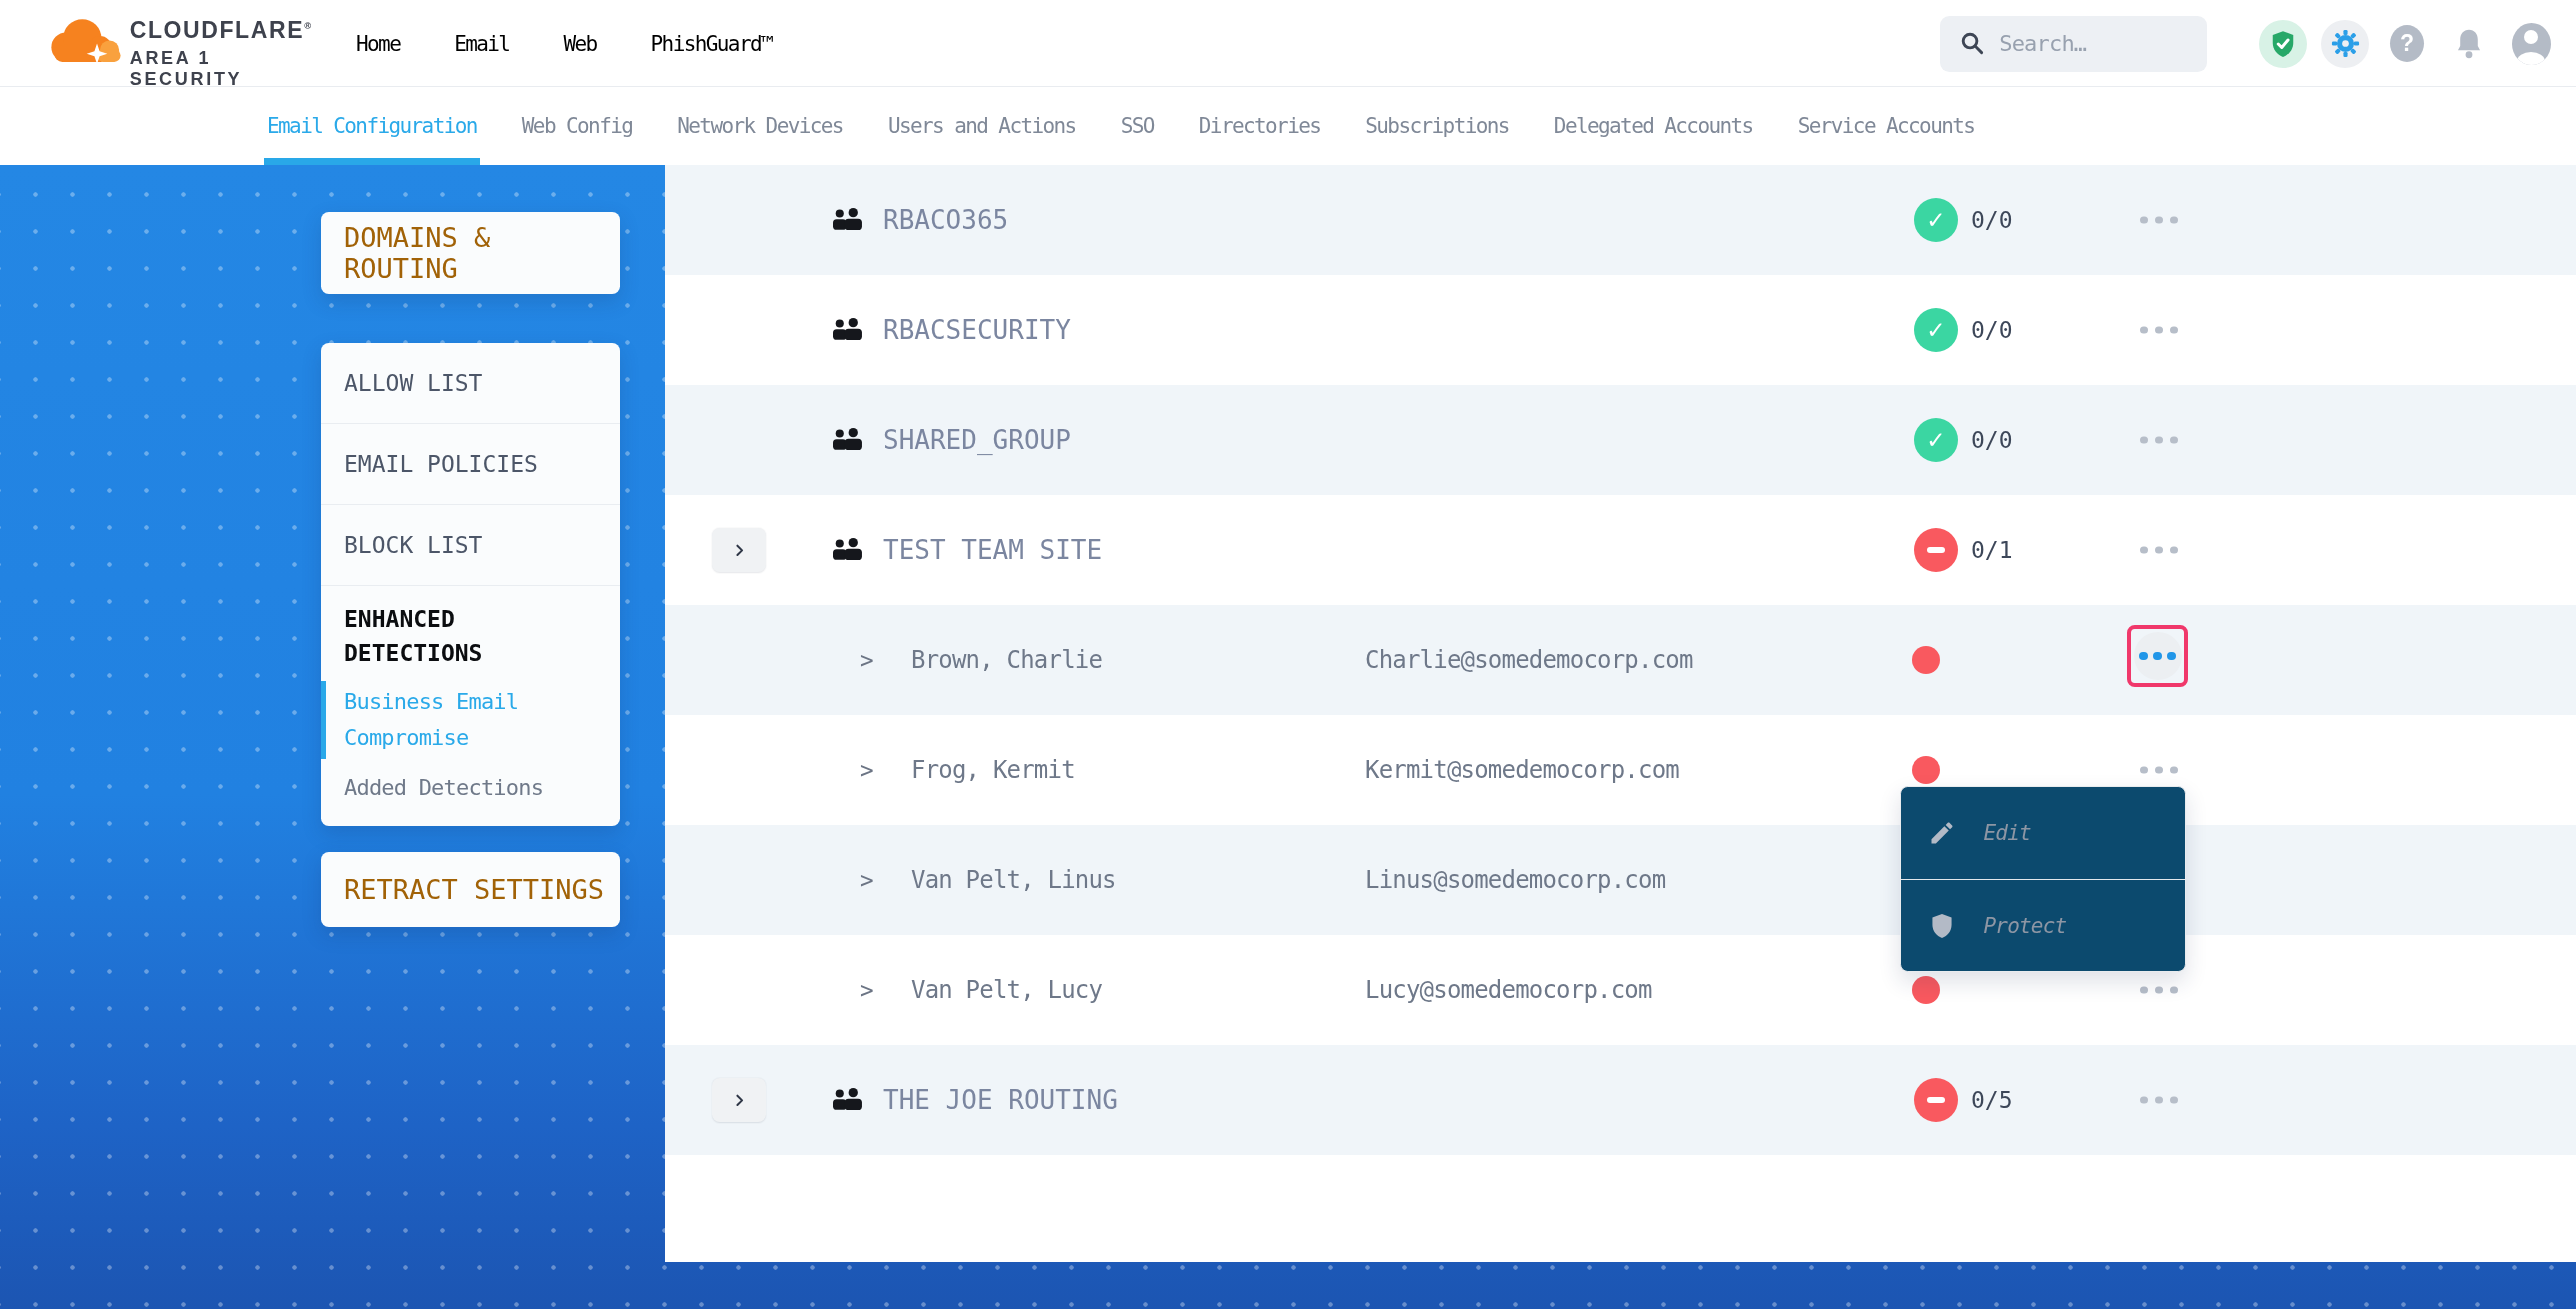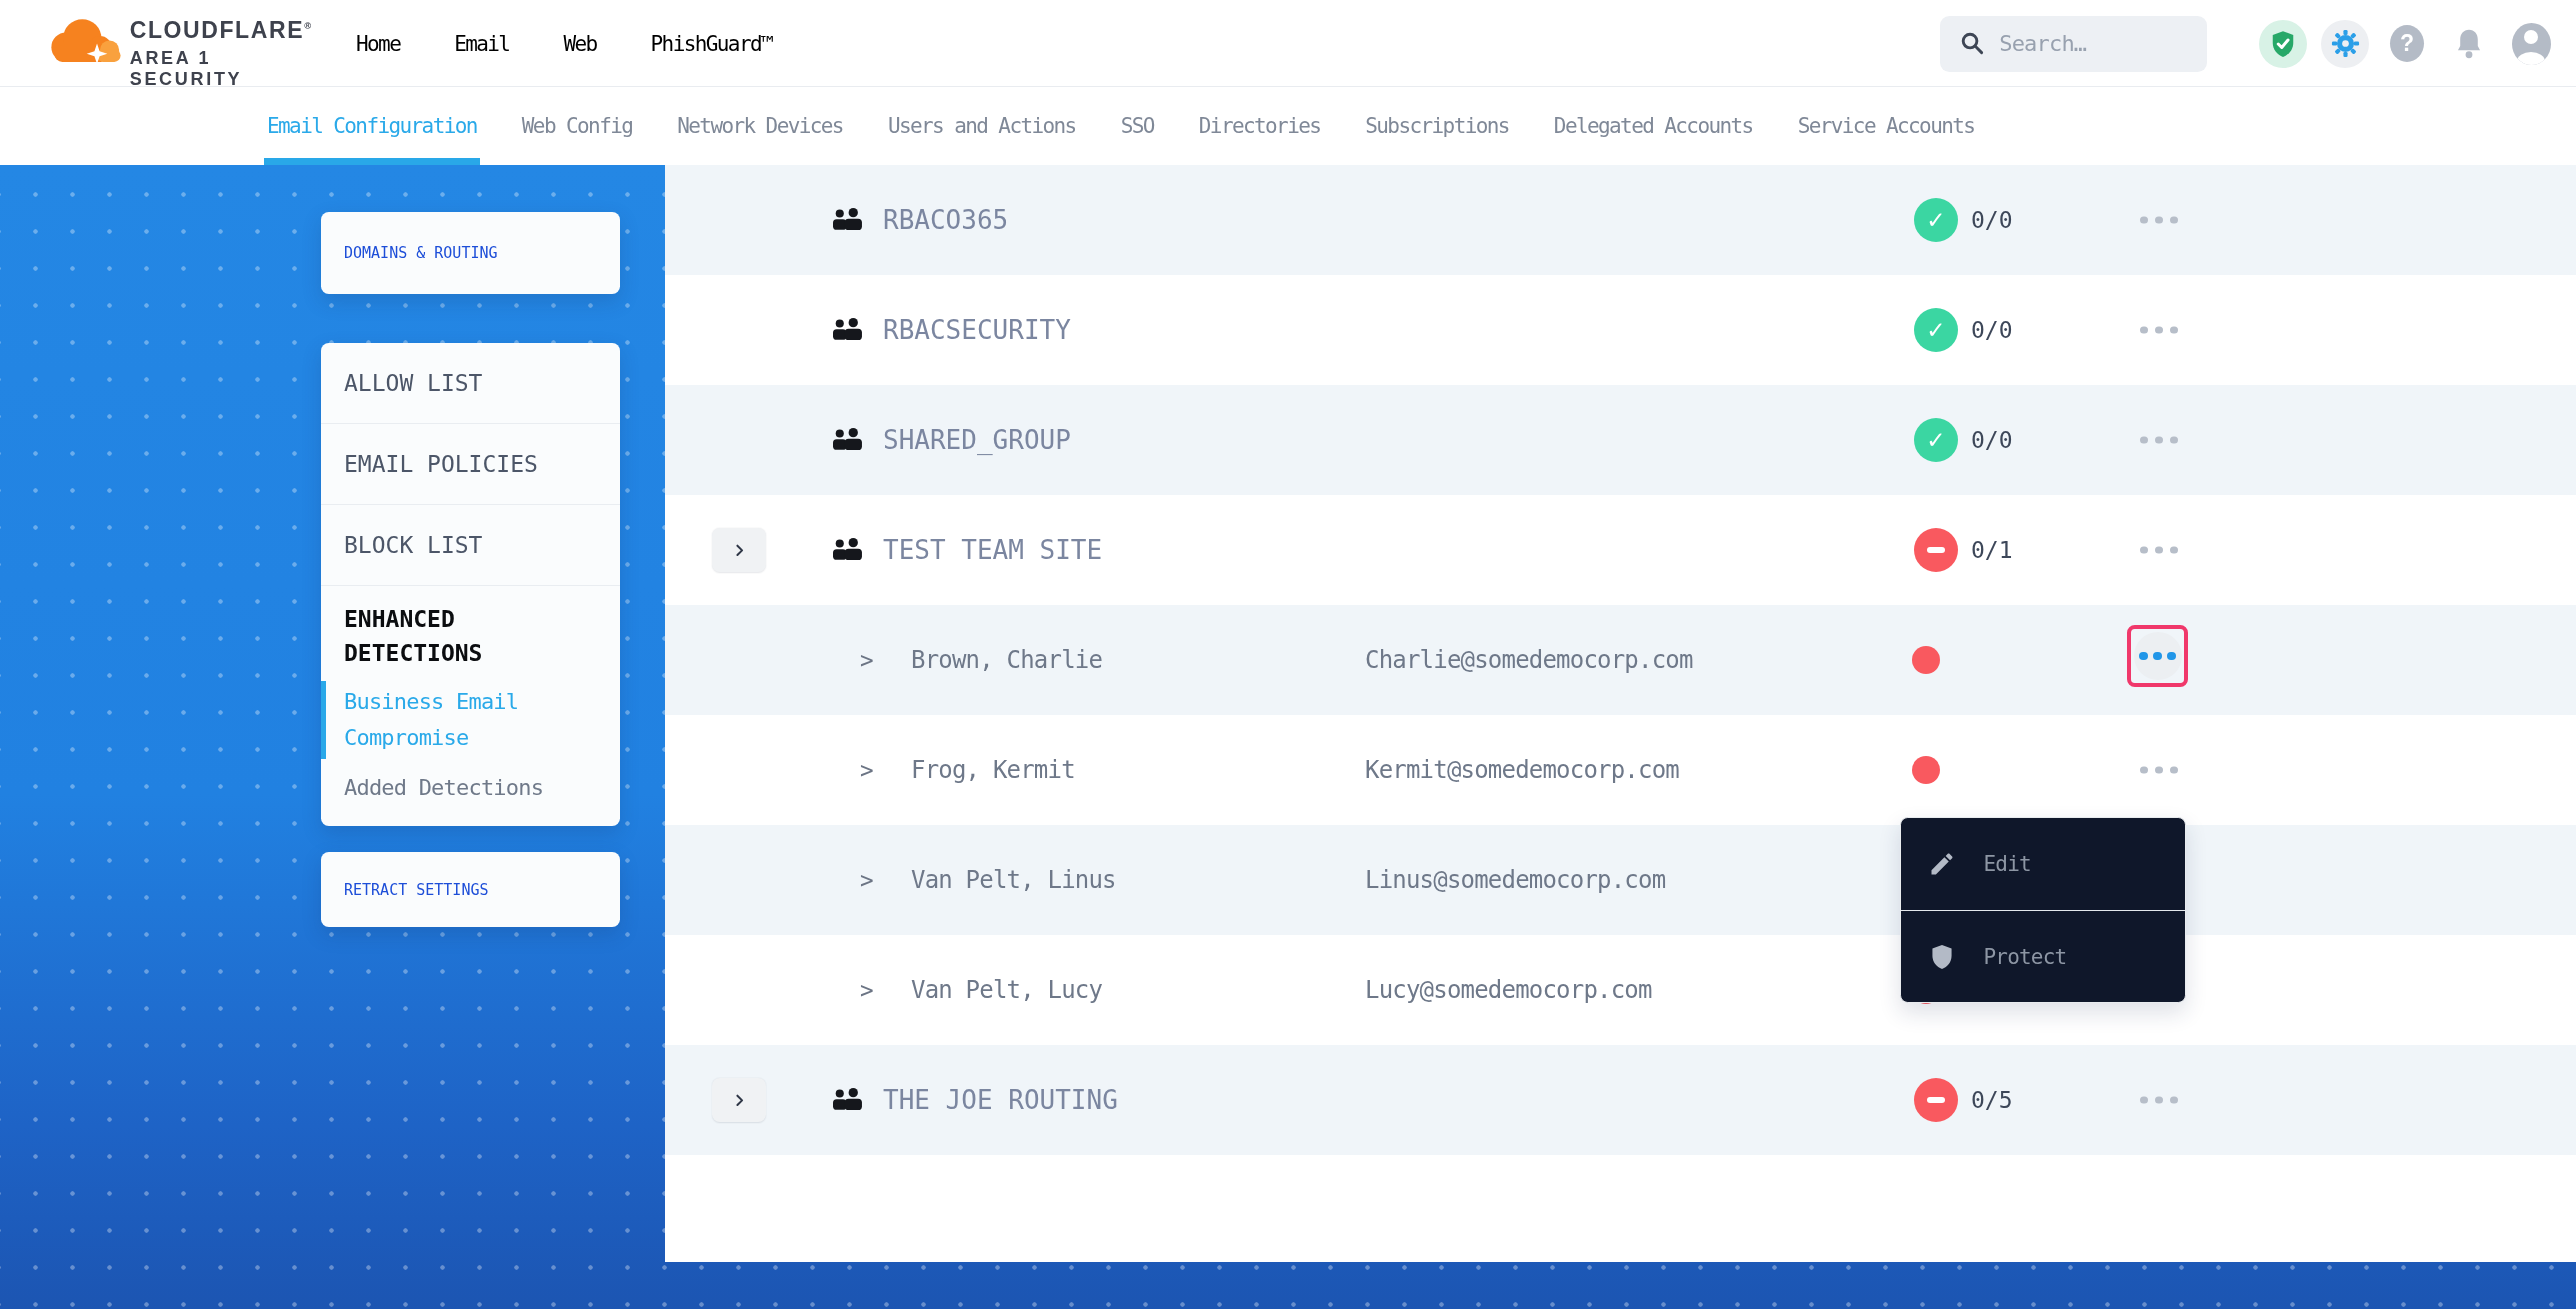--- a/index.html
+++ b/index.html
@@ -39,21 +39,21 @@
   
   .page-bg { position:absolute; left:0; top:165px; width:2576px; height:1144px; z-index:1;
     background-image: radial-gradient(rgba(255,255,255,0.33) 1.9px, transparent 2.5px),
                       linear-gradient(180deg, #2487E4 0%, #2181E1 55%, #1E63C6 84%, #1C55B2 100%);
     background-size: 37px 37px, 100% 100%; background-position: 17px 11px, 0 0; }
 
   
   .side-card { position:absolute; left:321px; width:299px; background:#FAFCFD; border-radius:7.8px; z-index:10; box-shadow:0 7.8px 18.7px rgba(20,48,100,0.18); }
   .card-domains { top:212px; height:82px; display:flex; align-items:center; padding-left:23px; }
   .card-retract { top:852px; height:75px; display:flex; align-items:center; padding-left:23px; }
-  .side-label { font-size:15px; letter-spacing:0px; color:#1d4ed8; cursor:pointer; }
+  .side-label { font-size:27px; letter-spacing:0px; color:#a16207; cursor:pointer; }
   .card-policies { top:343px; padding-bottom:20px; }
   .policy-item { height:81px; display:flex; align-items:center; padding-left:23px; border-bottom:0.8px solid #E9EDF1; font-size:23px; color:#4C5668; cursor:pointer; }
   .policy-section { position:relative; padding:15.6px 18.7px 0 23px; }
   .section-title { font-size:23px; font-weight:bold; color:#0B0D10; line-height:34px; cursor:pointer; }
   .policy-sub { position:relative; font-size:22px; letter-spacing:-0.8px; line-height:36px; margin-top:14px; color:#6F7989; cursor:pointer; }
   .policy-sub.active { color:#29A9E9; }
   .policy-sub.active::before { content:''; position:absolute; left:-23px; top:-3.1px; bottom:-3.1px; width:5.4px; background:#29A8E9; }
 
   
   .table { position:absolute; left:665px; top:165px; width:1911px; height:1097px; z-index:5; background:#ffffff; }
@@ -73,21 +73,21 @@
   .stat-badge .minus { width:18.7px; height:5.4px; border-radius:3.1px; background:#ffffff; }
   .count { position:absolute; left:1306px; top:50%; transform:translateY(-50%); font-size:23px; color:#3D4759; }
   .alert-dot { position:absolute; left:1247px; top:50%; transform:translateY(-50%); width:28px; height:28px; border-radius:50%; background:#F9595F; }
   .kebab { position:absolute; left:1469px; top:50%; transform:translateY(-50%); width:50px; height:31px; display:flex; align-items:center; justify-content:center; gap:7px; cursor:pointer; }
   .kebab i { width:7.8px; height:7.8px; border-radius:50%; background:#B7BEC9; }
   .kebab-active-box { position:absolute; left:1462px; top:20px; width:61px; height:62px; border:4.7px solid #F0386B; border-radius:7.8px; display:flex; align-items:center; justify-content:center; z-index:40; }
   .kebab-active-circle { width:48px; height:48px; border-radius:50%; background:#ECEFF2; display:flex; align-items:center; justify-content:center; gap:5.4px; cursor:pointer; }
   .kebab-active-circle i { width:8.6px; height:8.6px; border-radius:50%; background:#2196E8; }
 
   
-  .ctx-menu { position:absolute; left:1900px; top:817px; width:286px; z-index:50; background:#0f172a; border:0.8px solid #E8EBEE; border-radius:7.8px; box-shadow:0 9.3px 22px rgba(25,45,85,0.14); }
+  .ctx-menu { position:absolute; left:1900px; top:786px; width:286px; z-index:50; background:#0c4a6e; border:0.8px solid #E8EBEE; border-radius:7.8px; box-shadow:0 9.3px 22px rgba(25,45,85,0.14);font-style:italic; }
   .ctx-item { height:92px; display:flex; align-items:center; padding-left:26.5px; cursor:pointer; }
   .ctx-item + .ctx-item { border-top:0.8px solid #E4E8EC; }
   .ctx-label { margin-left:28px; font-size:21px; letter-spacing:-0.8px; color:#8D96A4; }
 </style>
 </head>
 <body>
 
 <div class="header">
   <div class="logo-wrap">
     <svg class="logo-cloud" viewBox="0 0 110 80">

